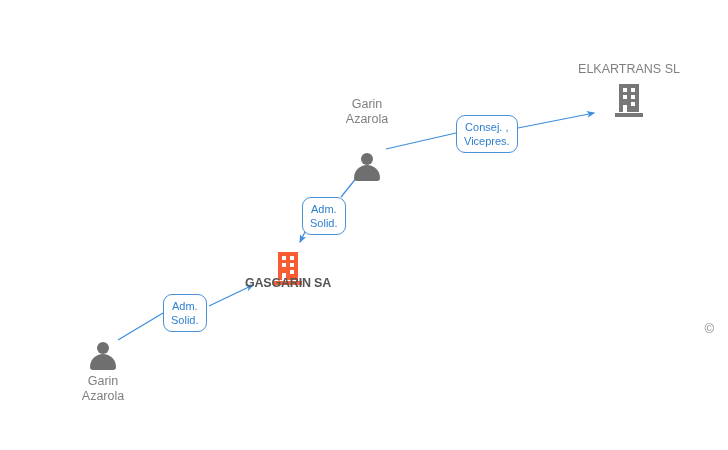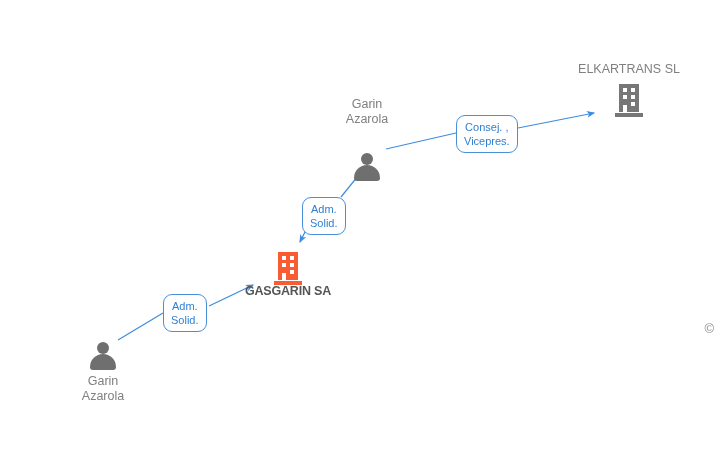--- a/index.html
+++ b/index.html
@@ -131,21 +131,21 @@
       <div class="tower" style="background:#f95b33;"></div>
       <div class="base" style="background:#f95b33;"></div>
       <div class="win" style="left:8px;top:4px;"></div>
       <div class="win" style="left:16px;top:4px;"></div>
       <div class="win" style="left:8px;top:11px;"></div>
       <div class="win" style="left:16px;top:11px;"></div>
       <div class="win" style="left:16px;top:18px;"></div>
       <div class="door" style="left:8px;bottom:4px;"></div>
     </div>
   </div>
-  <div class="node-label focal" style="left:188px;top:284px;width:200px;">GASGARIN SA</div>
+  <div class="node-label focal" style="left:188px;top:276px;width:200px;">GASGARIN SA</div>
 
   <div class="node" style="left:88px;top:341px;">
     <div class="person">
       <div class="head"></div>
       <div class="body"></div>
     </div>
   </div>
   <div class="node-label" style="left:3px;top:374px;width:200px;">
     <div>Garin</div>
     <div>Azarola</div>

